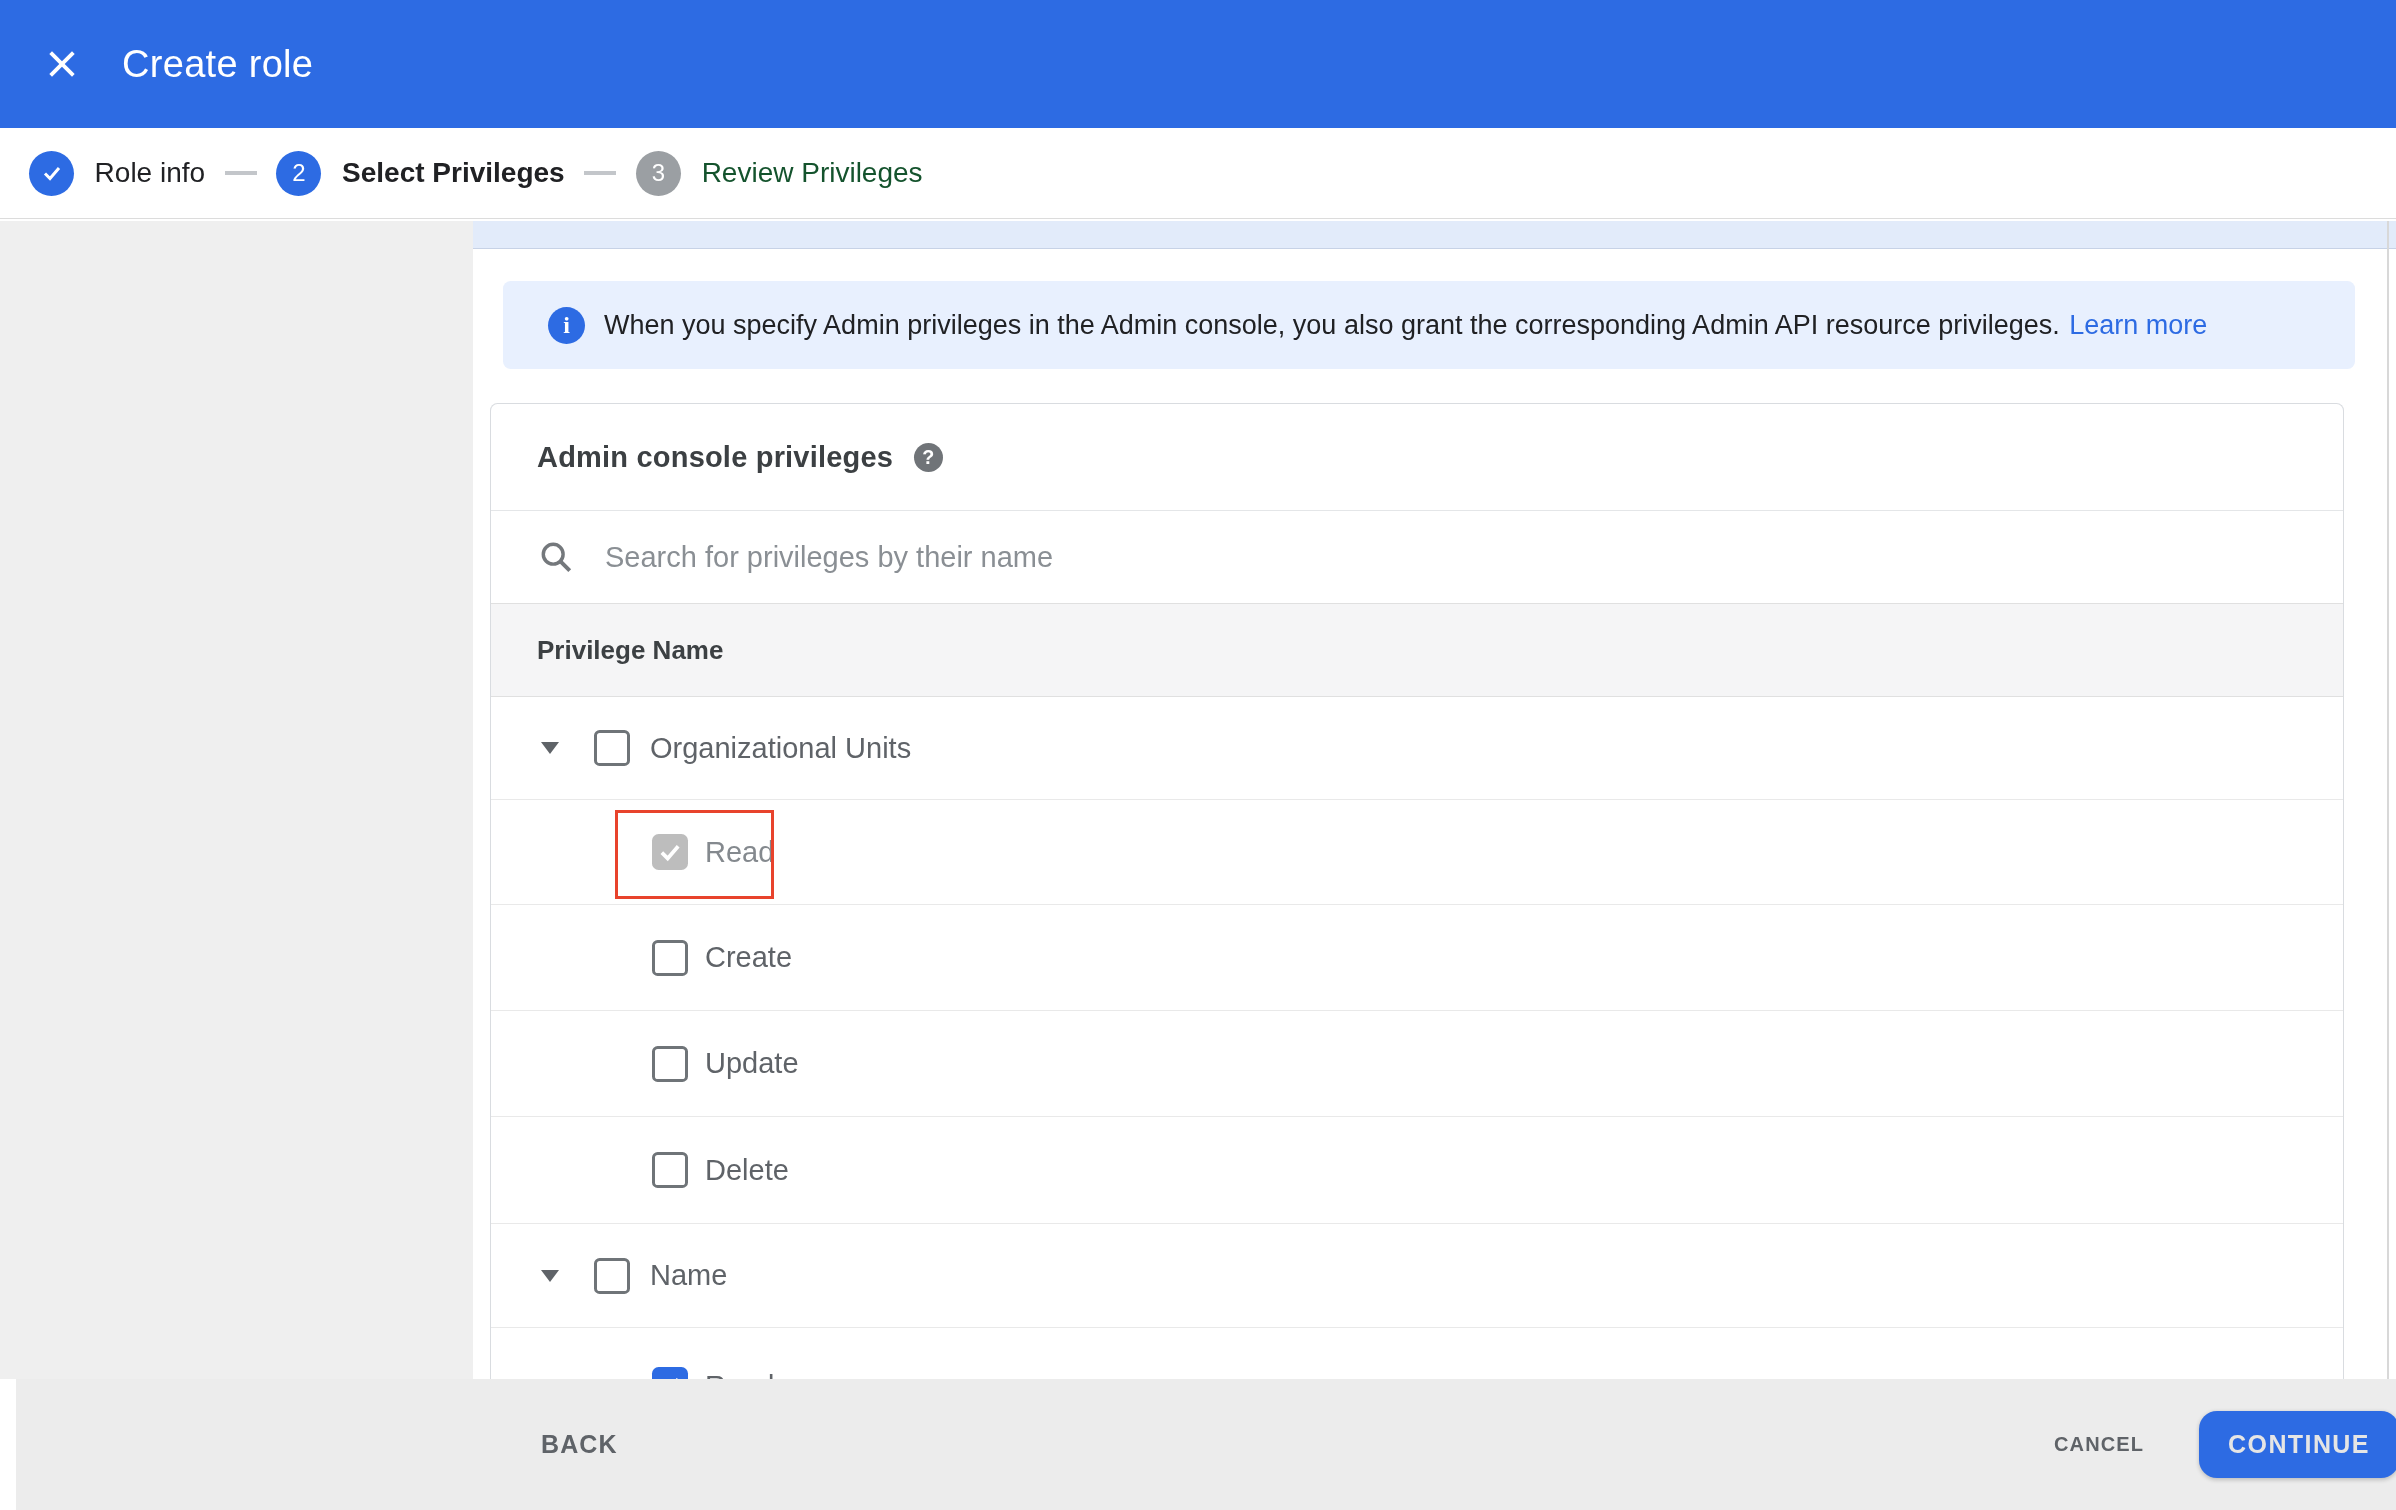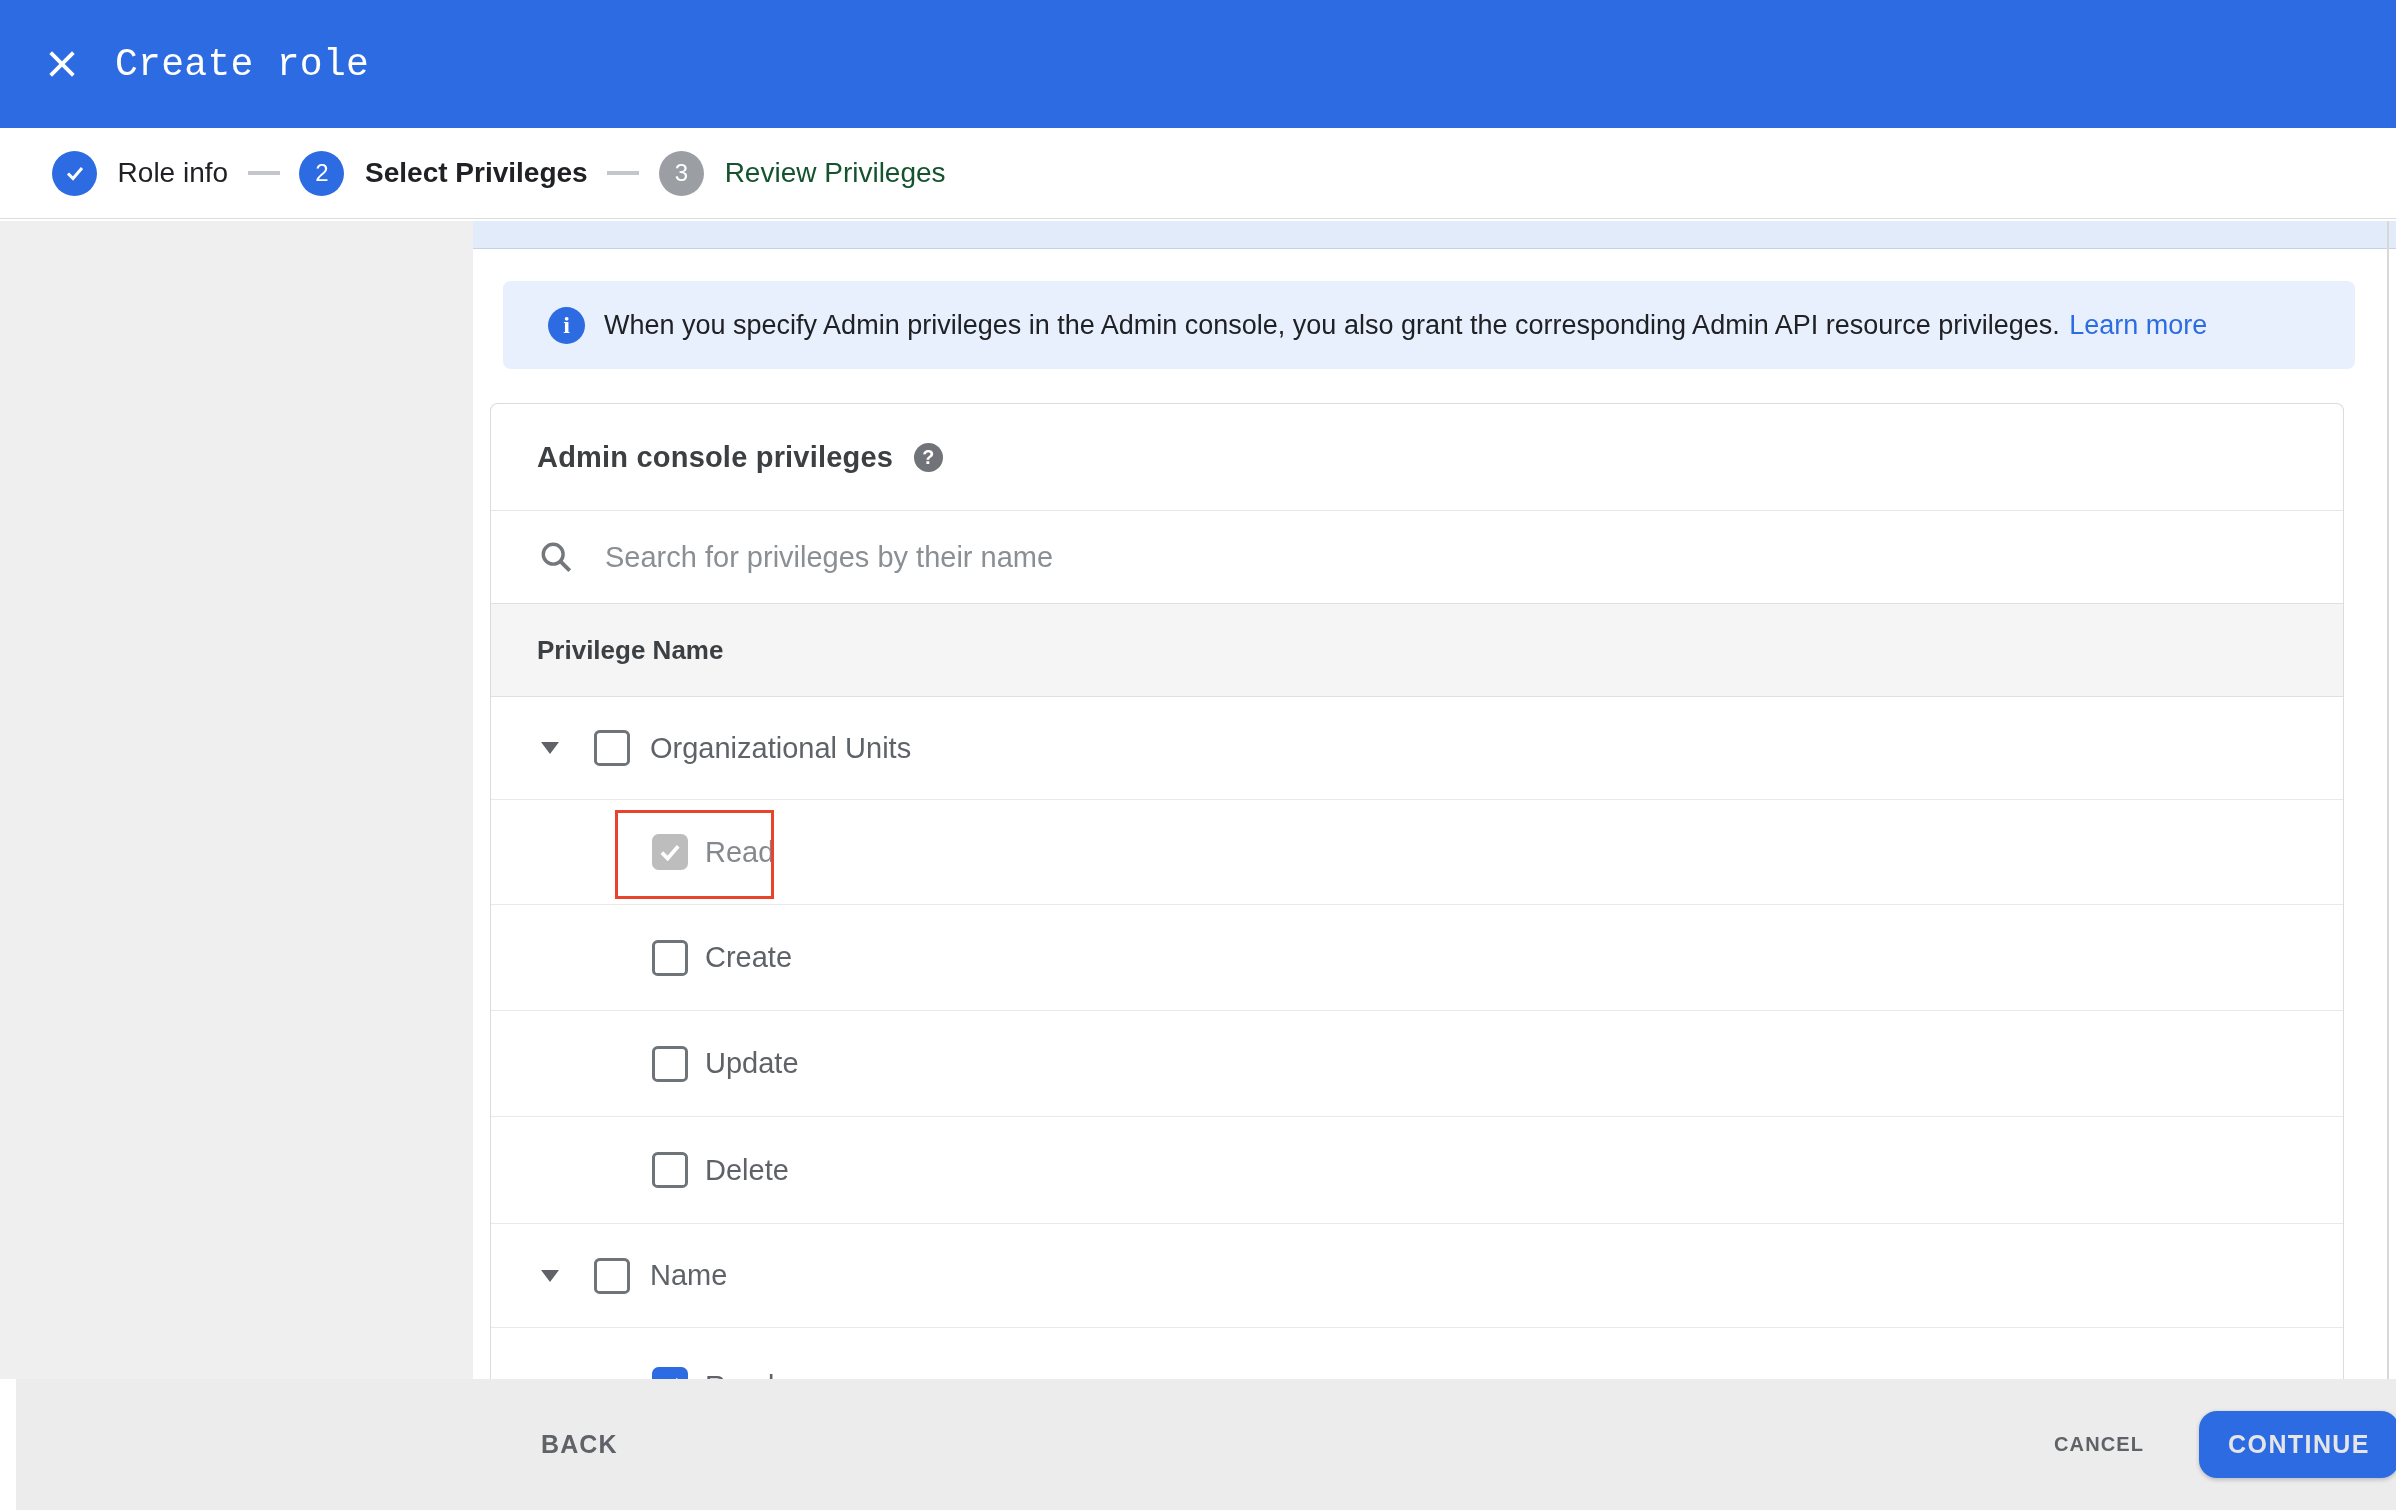--- a/index.html
+++ b/index.html
@@ -3,24 +3,24 @@
 <meta charset="utf-8">
 <style>
   html,body{margin:0;padding:0;background:#ffffff;}
   *{box-sizing:border-box;}
   body{font-family:"Liberation Sans", sans-serif; width:2397px; height:1510px; overflow:hidden;}
   .screen{position:relative;width:2397px;height:1510px;background:#fff;overflow:hidden;}
 
   
   .appbar{position:absolute;left:0;top:0;width:2397px;height:128px;background:#2d6be3;display:flex;align-items:center;}
   .close-btn{position:absolute;left:41px;top:0;height:128px;width:41px;display:flex;align-items:center;justify-content:center;cursor:pointer;}
-  .appbar-title{position:absolute;left:115px;top:0;height:128px;display:flex;align-items:center;color:#ffffff;font-size:38px;font-weight:400;letter-spacing:0.3px;font-family:Liberation Mono, monospace;}
-
-  
-  .stepper{position:absolute;left:0;top:128px;width:2397px;height:91px;background:#ffffff;border-bottom:1.9px solid #dcdcdc;display:flex;align-items:center;padding-left:52px;}
+  .appbar-title{position:absolute;left:122px;top:0;height:128px;display:flex;align-items:center;color:#ffffff;font-size:38px;font-weight:400;letter-spacing:0.3px;}
+
+  
+  .stepper{position:absolute;left:0;top:128px;width:2397px;height:91px;background:#ffffff;border-bottom:1.9px solid #dcdcdc;display:flex;align-items:center;padding-left:29px;}
   .step{display:flex;align-items:center;cursor:pointer;}
   .step-circle{width:45px;height:45px;border-radius:50%;display:flex;align-items:center;justify-content:center;color:#fff;font-size:24px;font-weight:400;flex:0 0 auto;}
   .step-circle.done,.step-circle.active{background:#2d6be3;}
   .step-circle.upcoming{background:#9b9fa3;}
   .step-label{margin-left:20.6px;font-size:28px;color:#202124;}
   .step-label.bold{font-weight:700;}
   .step-label.muted{color:#14532d;text-align:center;}
   .step-connector{width:32px;height:3.7px;background:#c3c6ca;margin:0 19.7px;flex:0 0 auto;}
 
   

